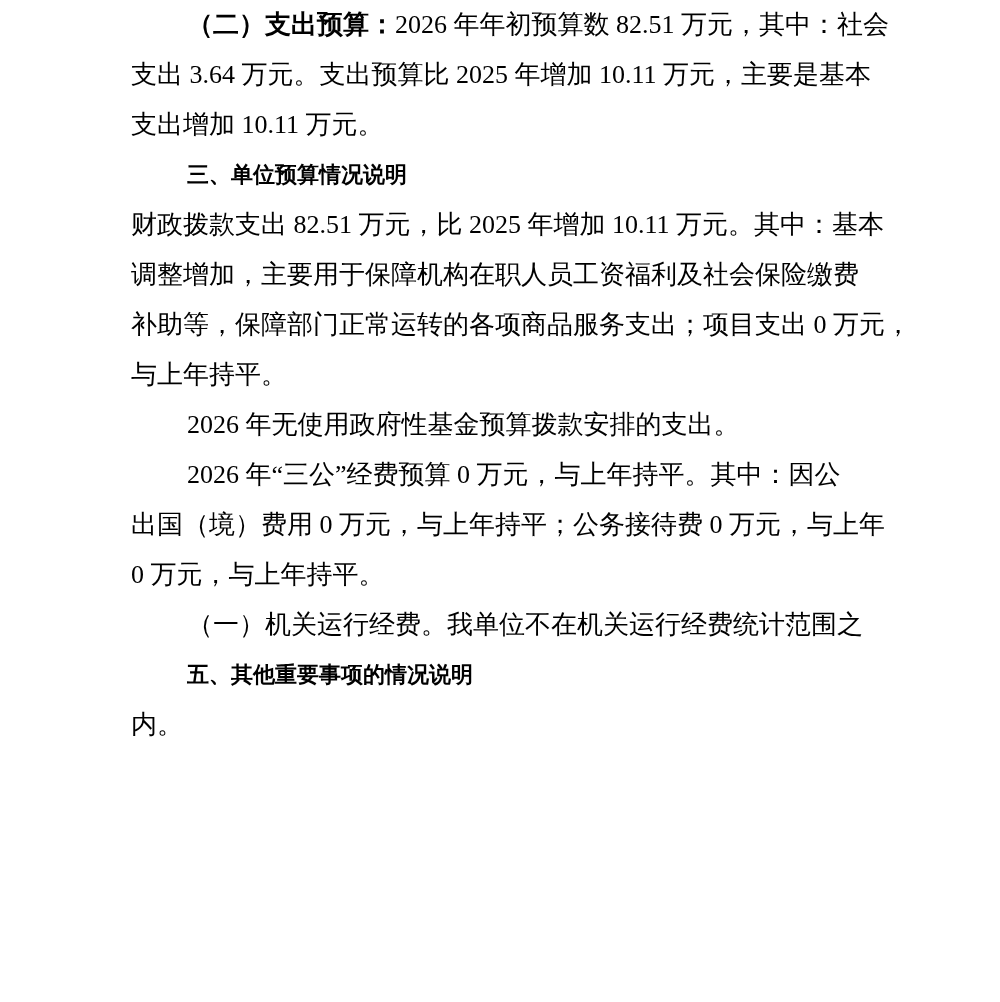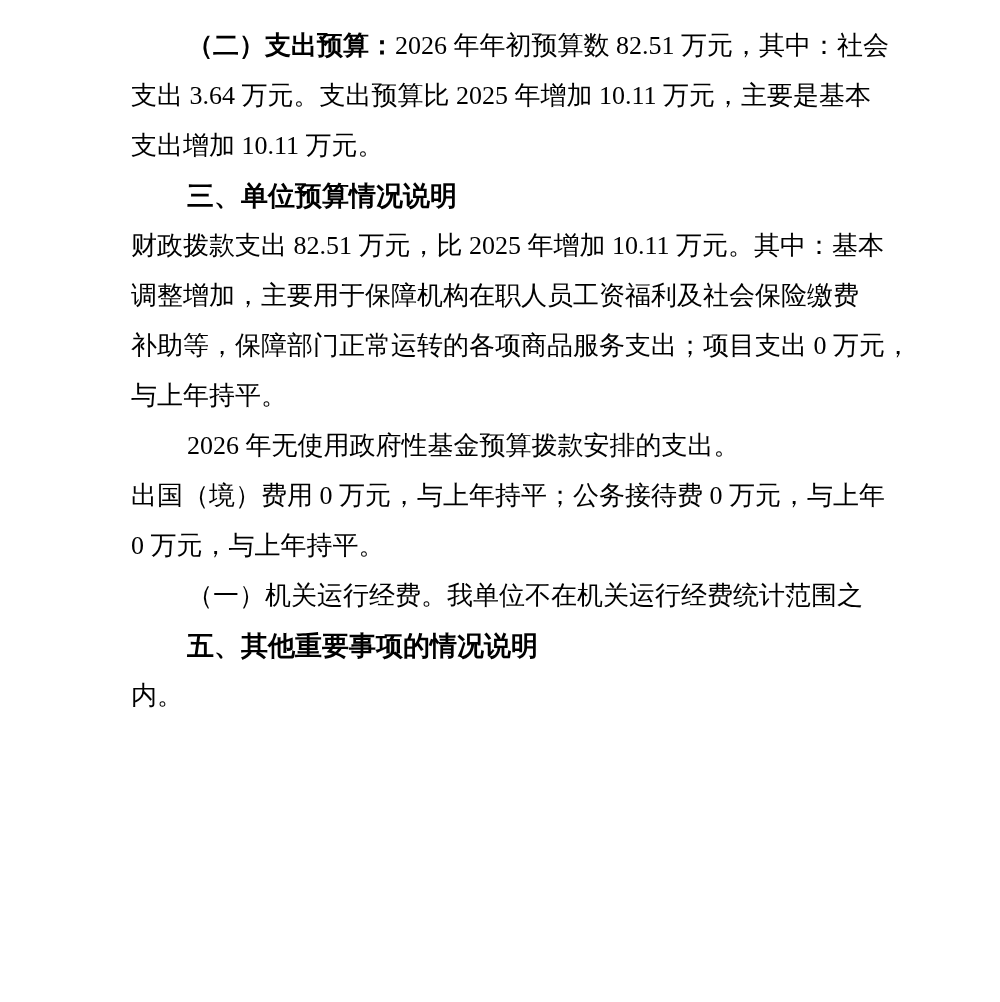--- a/index.html
+++ b/index.html
@@ -14,34 +14,33 @@
     background: #ffffff;
     overflow: hidden;
     font-family: "Liberation Serif", "DejaVu Serif", serif;
     color: #000000;
   }
   .content {
     position: absolute;
     left: 131px;
     top: 0px;
     width: 758px;
-    margin-top: 21px;
   }
   .line {
     height: 50px;
     line-height: 50px;
     font-size: 26px;
     white-space: nowrap;
     overflow: visible;
     color: #000000;
   }
   .line.heading {
     font-family: "Liberation Sans", "DejaVu Sans", sans-serif;
     font-weight: bold;
-    font-size: 27px;
+    font-size: 22px;
   }
   .line.indent {
     padding-left: 56px;
   }
   .seg.b {
     font-weight: bold;
   }
 </style>
 </head>
 <body>
@@ -50,19 +49,20 @@
   <div class="content">
       <div class="line body indent"><span class="seg b">（二）支出预算：</span><span class="seg">2026 年年初预算数 82.51 万元，其中：社会</span></div>
       <div class="line body"><span class="seg">支出 3.64 万元。支出预算比 2025 年增加 10.11 万元，主要是基本</span></div>
       <div class="line body"><span class="seg">支出增加 10.11 万元。</span></div>
       <div class="line heading indent"><span class="seg b">三、单位预算情况说明</span></div>
       <div class="line body"><span class="seg">财政拨款支出 82.51 万元，比 2025 年增加 10.11 万元。其中：基本</span></div>
       <div class="line body"><span class="seg">调整增加，主要用于保障机构在职人员工资福利及社会保险缴费</span></div>
       <div class="line body"><span class="seg">补助等，保障部门正常运转的各项商品服务支出；项目支出 0 万元，</span></div>
       <div class="line body"><span class="seg">与上年持平。</span></div>
       <div class="line body indent"><span class="seg">2026 年无使用政府性基金预算拨款安排的支出。</span></div>
+      <div class="line body indent"><span class="seg">2026 年“三公”经费预算 0 万元，与上年持平。其中：因公</span></div>
       <div class="line body"><span class="seg">出国（境）费用 0 万元，与上年持平；公务接待费 0 万元，与上年</span></div>
       <div class="line body"><span class="seg">0 万元，与上年持平。</span></div>
       <div class="line body indent"><span class="seg">（一）机关运行经费。我单位不在机关运行经费统计范围之</span></div>
       <div class="line heading indent"><span class="seg b">五、其他重要事项的情况说明</span></div>
       <div class="line body"><span class="seg">内。</span></div>
     </div>
 </div>
 
 </body></html>

